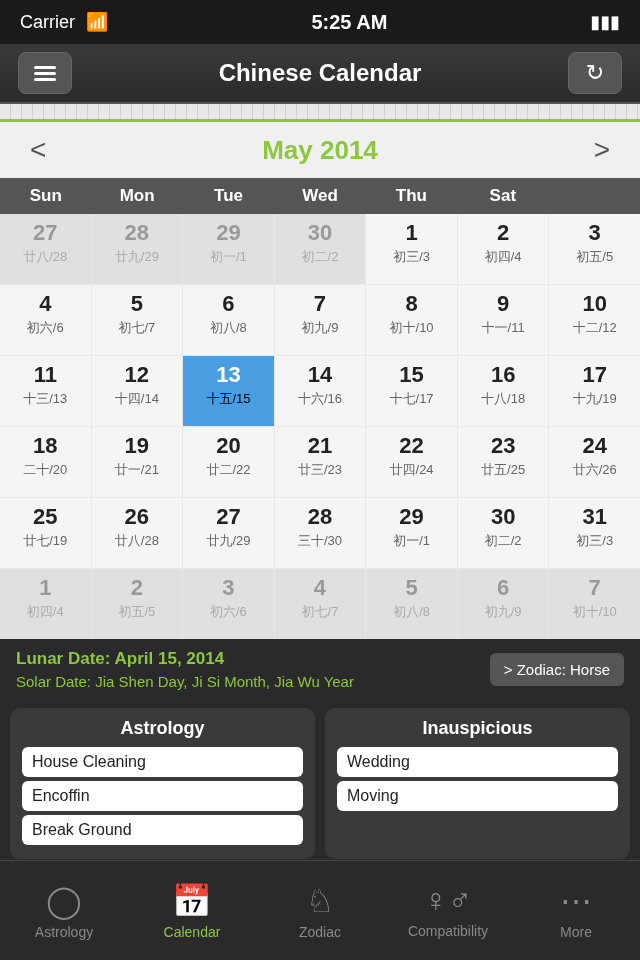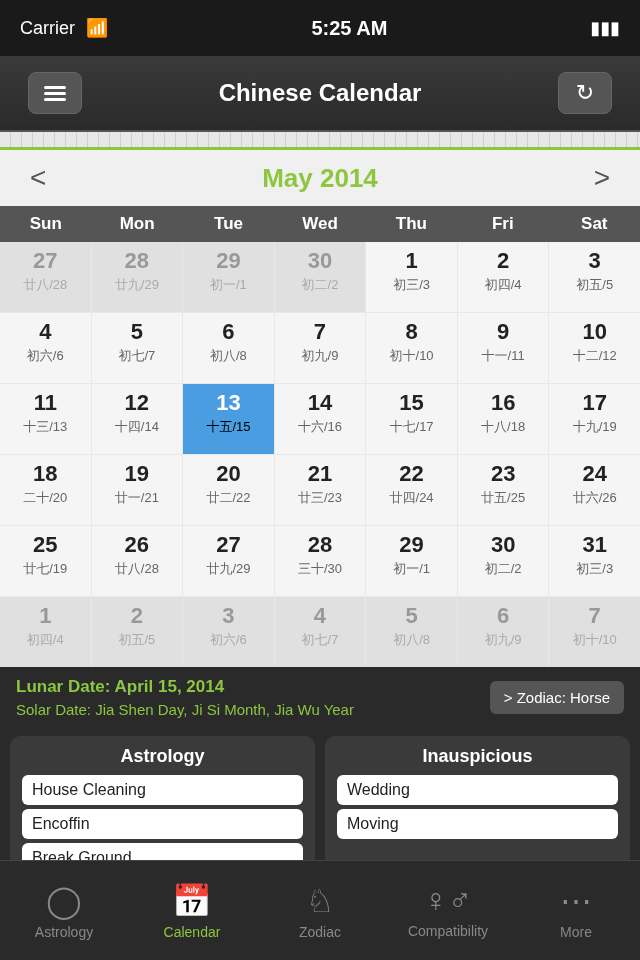--- a/index.html
+++ b/index.html
@@ -8,40 +8,40 @@
       height: 960px;
       font-family: -apple-system, 'Helvetica Neue', Arial, sans-serif;
       background: #1a1a1a;
       overflow: hidden;
       position: relative;
     }
 
     
     .status-bar {
       background: #1a1a1a;
-      height: 56px;
+      height: 44px;
       display: flex;
       align-items: center;
       justify-content: space-between;
       padding: 0 20px;
       color: white;
       font-size: 18px;
       font-weight: 500;
     }
     .status-bar .time { font-weight: 600; font-size: 20px; }
     .status-icons { display: flex; align-items: center; gap: 8px; }
 
     
     .header {
       background: linear-gradient(to bottom, #3a3a3a, #2a2a2a);
-      height: 76px;
+      height: 60px;
       display: flex;
       align-items: center;
       justify-content: space-between;
-      padding: 0 28px;
+      padding: 0 18px;
       border-bottom: 2px solid #555;
     }
     .header-btn {
       background: #555;
       border: 1px solid #666;
       border-radius: 8px;
       width: 54px;
       height: 42px;
       display: flex;
       align-items: center;
@@ -274,21 +274,20 @@
     <div class="month-title">May 2014</div>
     <div class="nav-arrow">&gt;</div>
   </div>
 
   <div class="day-headers">
     <div class="day-header">Sun</div>
     <div class="day-header">Mon</div>
     <div class="day-header">Tue</div>
     <div class="day-header">Wed</div>
     <div class="day-header">Thu</div>
-    <div class="day-header">Fri</div>
     <div class="day-header">Sat</div>
   </div>
 
   <div class="calendar-grid" id="calendar-grid">
   <div class="cal-cell other-month">
         <div class="cal-day">27</div>
         <div class="cal-lunar">廿八/28</div>
       </div>
       <div class="cal-cell other-month">
         <div class="cal-day">28</div>

